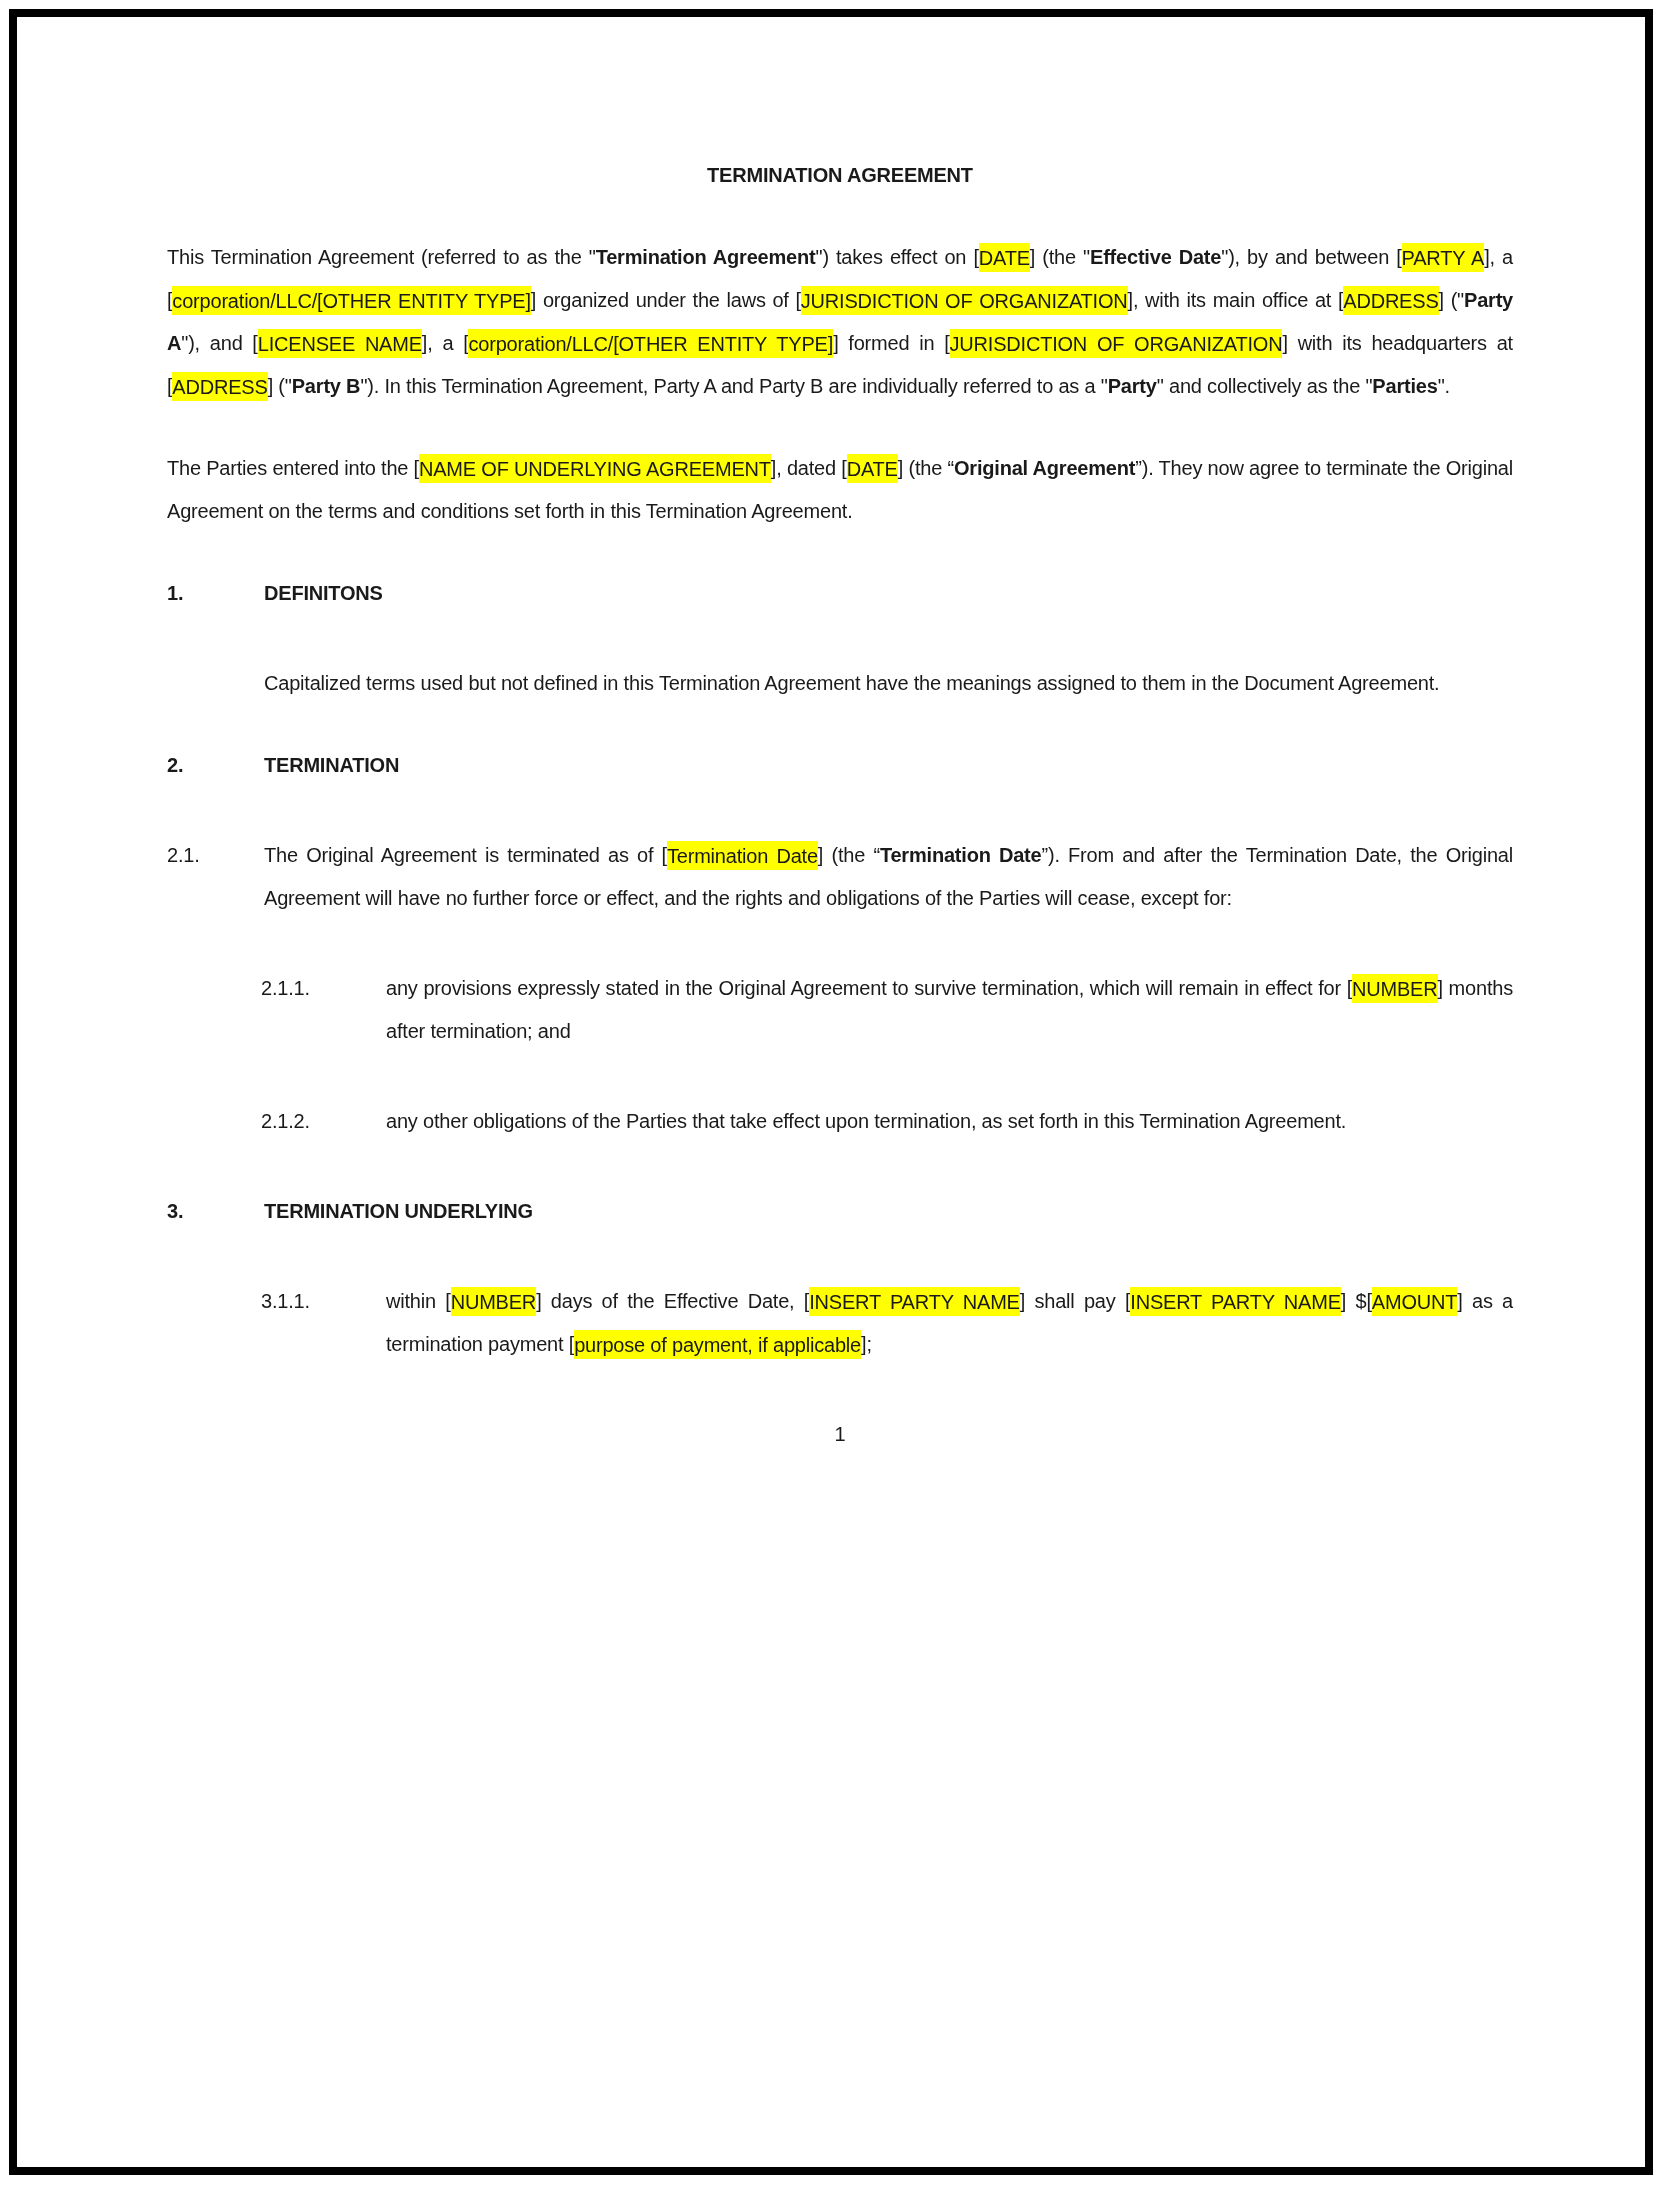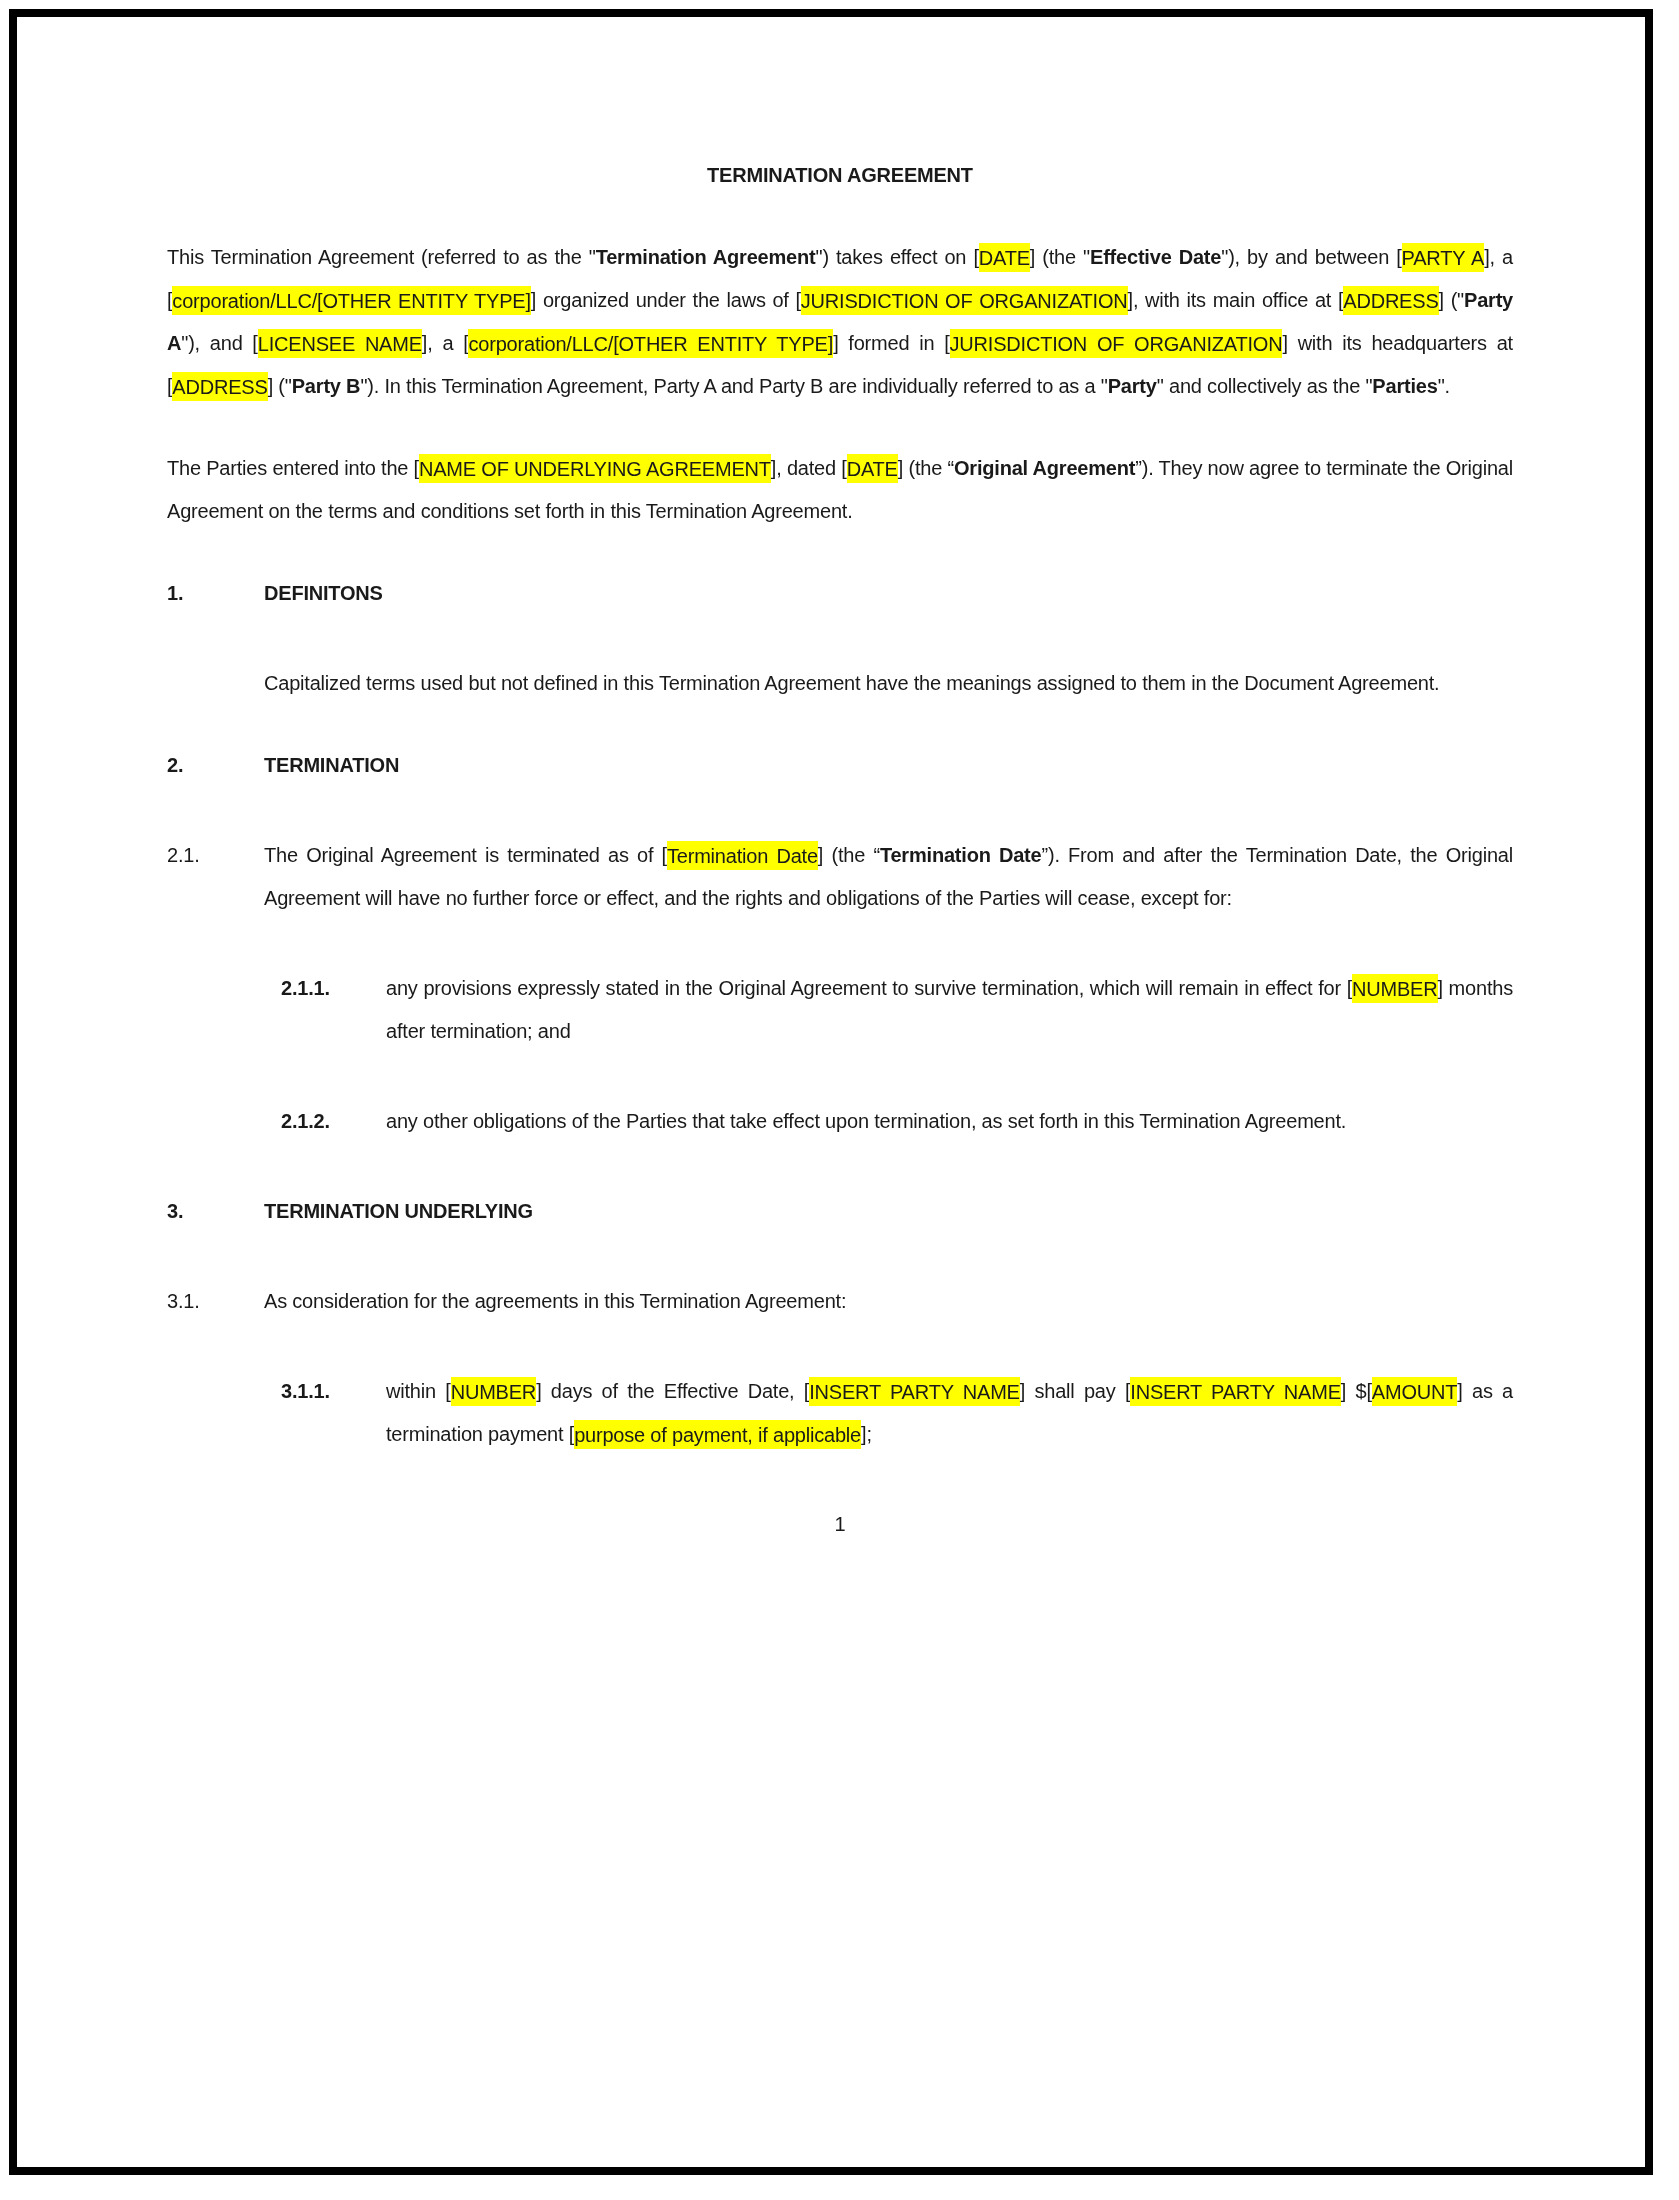--- a/index.html
+++ b/index.html
@@ -27,21 +27,21 @@
   .doc-title{
     margin:154px 0 39px 0;
     text-align:center;font-weight:700;
   }
   .blk{position:relative;margin:0 0 39px 0;text-align:justify;text-align-last:left;}
   .blk .num{position:absolute;left:0;top:0;}
   .blk.h{margin-bottom:47px;font-weight:700;text-align:left;}
   .blk.h,.blk.pind,.blk.li1{padding-left:97px;}
   .blk.li1 .num,.blk.h .num{left:0;}
   .blk.li2{padding-left:219px;}
-  .blk.li2 .num{left:114px;font-weight:bold;}
+  .blk.li2 .num{left:94px;}
   .blk.li1,.blk.li2{margin-bottom:47px;}
   .bold{font-weight:700;text-align:center;}
   .hl{
     background:var(--hl);
     padding:3.5px 0 4.4px 0;
     -webkit-box-decoration-break:clone;
     box-decoration-break:clone;
   }
   .page-number{
     margin-top:24.6px;text-align:center;
@@ -58,19 +58,18 @@
   <div>
       <div class="blk p"><span>This Termination Agreement (referred to as the "</span><span class="bold">Termination Agreement</span><span>") takes effect on [</span><span class="hl">DATE</span><span>] (the "</span><span class="bold">Effective Date</span><span>"), by and between [</span><span class="hl">PARTY A</span><span>], a [</span><span class="hl">corporation/LLC/[OTHER ENTITY TYPE]</span><span>] organized under the laws of [</span><span class="hl">JURISDICTION OF ORGANIZATION</span><span>], with its main office at [</span><span class="hl">ADDRESS</span><span>] ("</span><span class="bold">Party A</span><span>"), and [</span><span class="hl">LICENSEE NAME</span><span>], a [</span><span class="hl">corporation/LLC/[OTHER ENTITY TYPE]</span><span>] formed in [</span><span class="hl">JURISDICTION OF ORGANIZATION</span><span>] with its headquarters at [</span><span class="hl">ADDRESS</span><span>] ("</span><span class="bold">Party B</span><span>"). In this Termination Agreement, Party A and Party B are individually referred to as a "</span><span class="bold">Party</span><span>" and collectively as the "</span><span class="bold">Parties</span><span>".</span></div>
       <div class="blk p"><span>The Parties entered into the [</span><span class="hl">NAME OF UNDERLYING AGREEMENT</span><span>], dated [</span><span class="hl">DATE</span><span>] (the “</span><span class="bold">Original Agreement</span><span>”). They now agree to terminate the Original Agreement on the terms and conditions set forth in this Termination Agreement.</span></div>
       <div class="blk h"><span class="num">1.</span><span class="bold">DEFINITONS</span></div>
       <div class="blk pind"><span>Capitalized terms used but not defined in this Termination Agreement have the meanings assigned to them in the Document Agreement.</span></div>
       <div class="blk h"><span class="num">2.</span><span class="bold">TERMINATION</span></div>
       <div class="blk li1"><span class="num">2.1.</span><span>The Original Agreement is terminated as of [</span><span class="hl">Termination Date</span><span>] (the “</span><span class="bold">Termination Date</span><span>”). From and after the Termination Date, the Original Agreement will have no further force or effect, and the rights and obligations of the Parties will cease, except for:</span></div>
       <div class="blk li2"><span class="num">2.1.1.</span><span>any provisions expressly stated in the Original Agreement to survive termination, which will remain in effect for [</span><span class="hl">NUMBER</span><span>] months after termination; and</span></div>
       <div class="blk li2"><span class="num">2.1.2.</span><span>any other obligations of the Parties that take effect upon termination, as set forth in this Termination Agreement.</span></div>
       <div class="blk h"><span class="num">3.</span><span class="bold">TERMINATION UNDERLYING</span></div>
-      <div class="blk li1"><span class="num">3.1.</span><span>As consideration for the agreements in this Termination Agreement:</span></div>
       <div class="blk li2"><span class="num">3.1.1.</span><span>within [</span><span class="hl">NUMBER</span><span>] days of the Effective Date, [</span><span class="hl">INSERT PARTY NAME</span><span>] shall pay [</span><span class="hl">INSERT PARTY NAME</span><span>] $[</span><span class="hl">AMOUNT</span><span>] as a termination payment [</span><span class="hl">purpose of payment, if applicable</span><span>];</span></div>
     </div>
 
   <div class="page-number">1</div>
 </div>
 
 
 </body></html>

